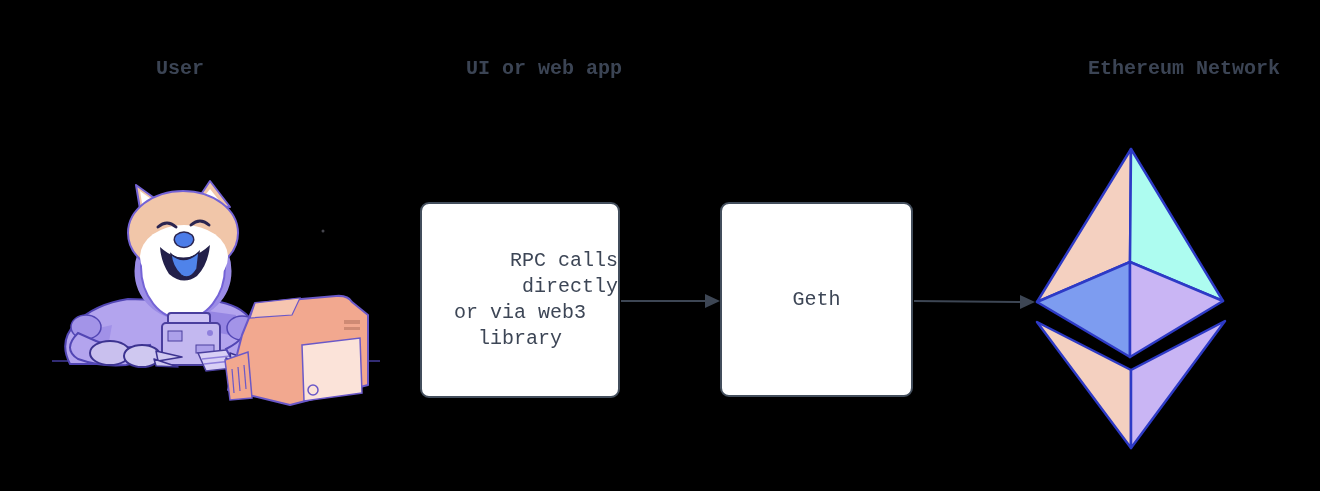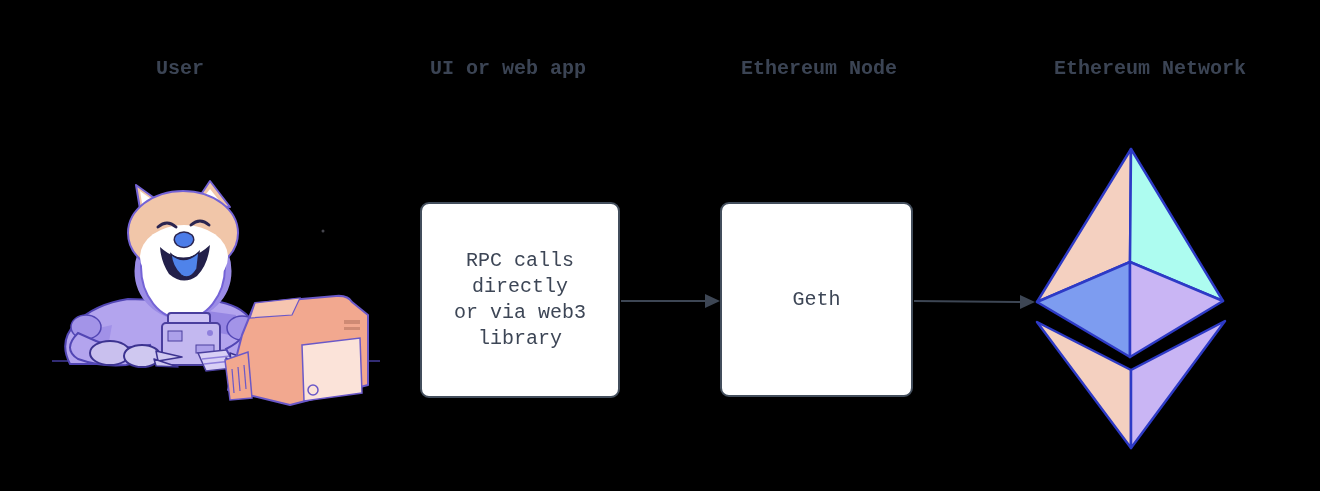--- a/index.html
+++ b/index.html
@@ -8,21 +8,21 @@
     font-family:Liberation Mono, monospace;overflow:hidden;
   }
   .col-label{
     position:absolute;top:57px;transform:translateX(-50%);
     font-size:20px;font-weight:bold;color:#3b4454;white-space:nowrap;
   }
   .node-box{
     position:absolute;box-sizing:border-box;background:#fff;
     border:2px solid #434e5c;border-radius:9px;
     display:flex;flex-direction:column;align-items:center;justify-content:center;
-    color:#3d4656;font-size:20px;line-height:26px;text-align:center;
+    color:#3d4656;font-size:20px;line-height:26px;text-align:right;
   }
   #rpc-box{left:420px;top:202px;width:200px;height:196px;}
   #geth-box{left:720px;top:202px;width:193px;height:195px;}
   svg.layer{position:absolute;left:0;top:0;}
 </style>
 </head>
 <body>
 
 <div class="canvas">
 
@@ -115,23 +115,22 @@
       <polygon points="1131,149 1037,302 1130,262" fill="#f4d0c0"></polygon>
       <polygon points="1131,149 1223,301 1130,262" fill="#adfcf0"></polygon>
       <polygon points="1037,302 1130,262 1130,357" fill="#7d9cf0"></polygon>
       <polygon points="1130,262 1223,301 1130,357" fill="#c9b5f4"></polygon>
       <polygon points="1037,322 1131,370 1131,448" fill="#f4d0c0"></polygon>
       <polygon points="1131,370 1225,321 1131,448" fill="#c9b5f4"></polygon>
     </g>
   </svg>
 
   <div class="col-label" style="left:180px">User</div>
-  <div class="col-label" style="left:508px">UI or web app</div>
-  <div class="col-label" style="left:819px">Ethereum Node</div>
-  <div class="col-label" style="left:1150px">Ethereum Network</div>
+  <div class="col-label" style="left:544px">UI or web app</div>
+  <div class="col-label" style="left:1184px">Ethereum Network</div>
 
   <div class="node-box" id="rpc-box">
     <div>RPC calls directly</div>
     <div>or via web3</div>
     <div>library</div>
   </div>
 
   <div class="node-box" id="geth-box">
     <div>Geth</div>
   </div>

